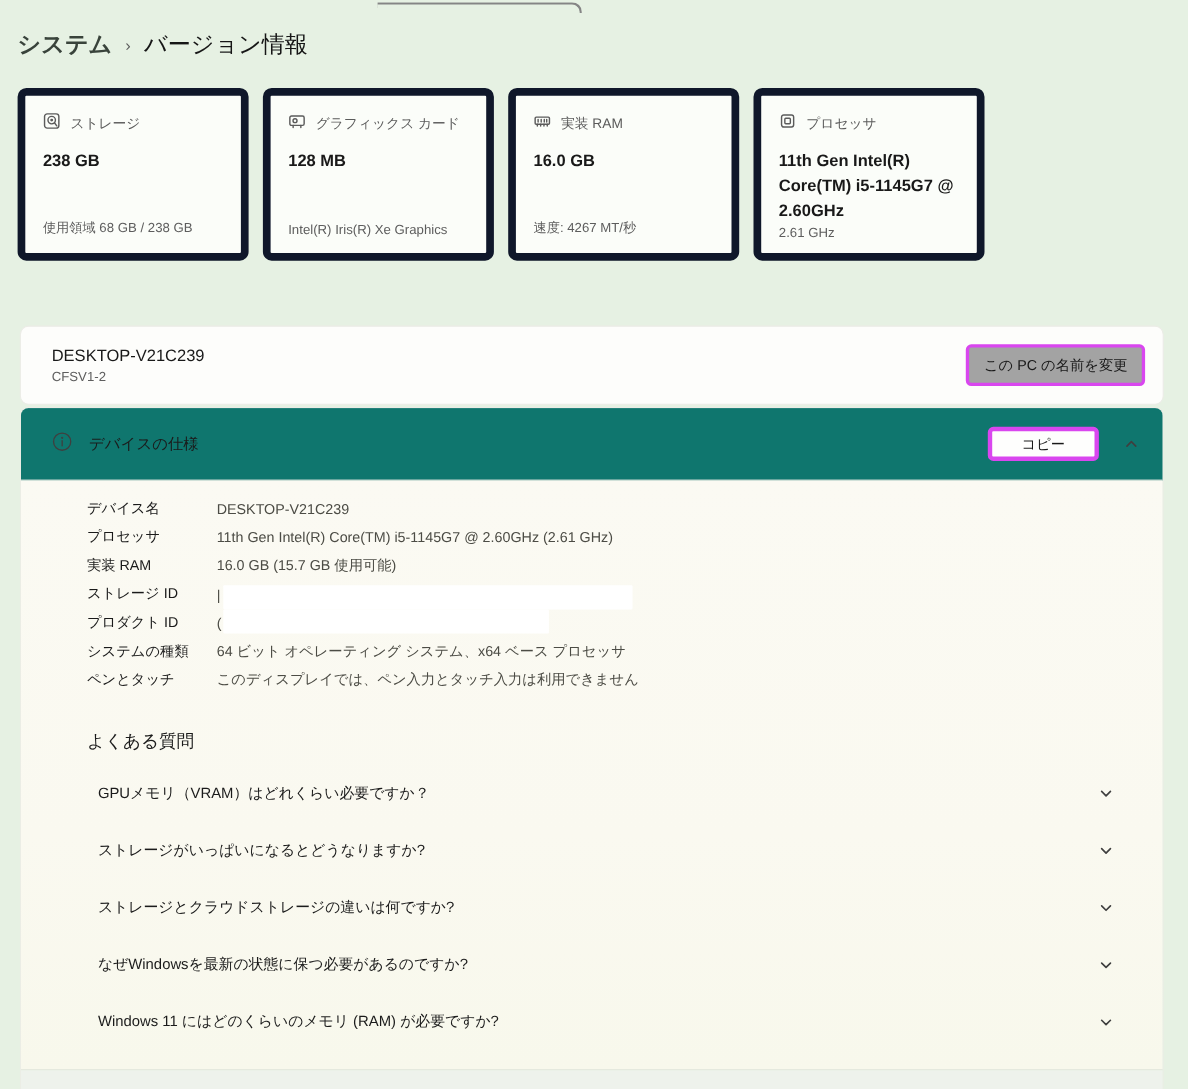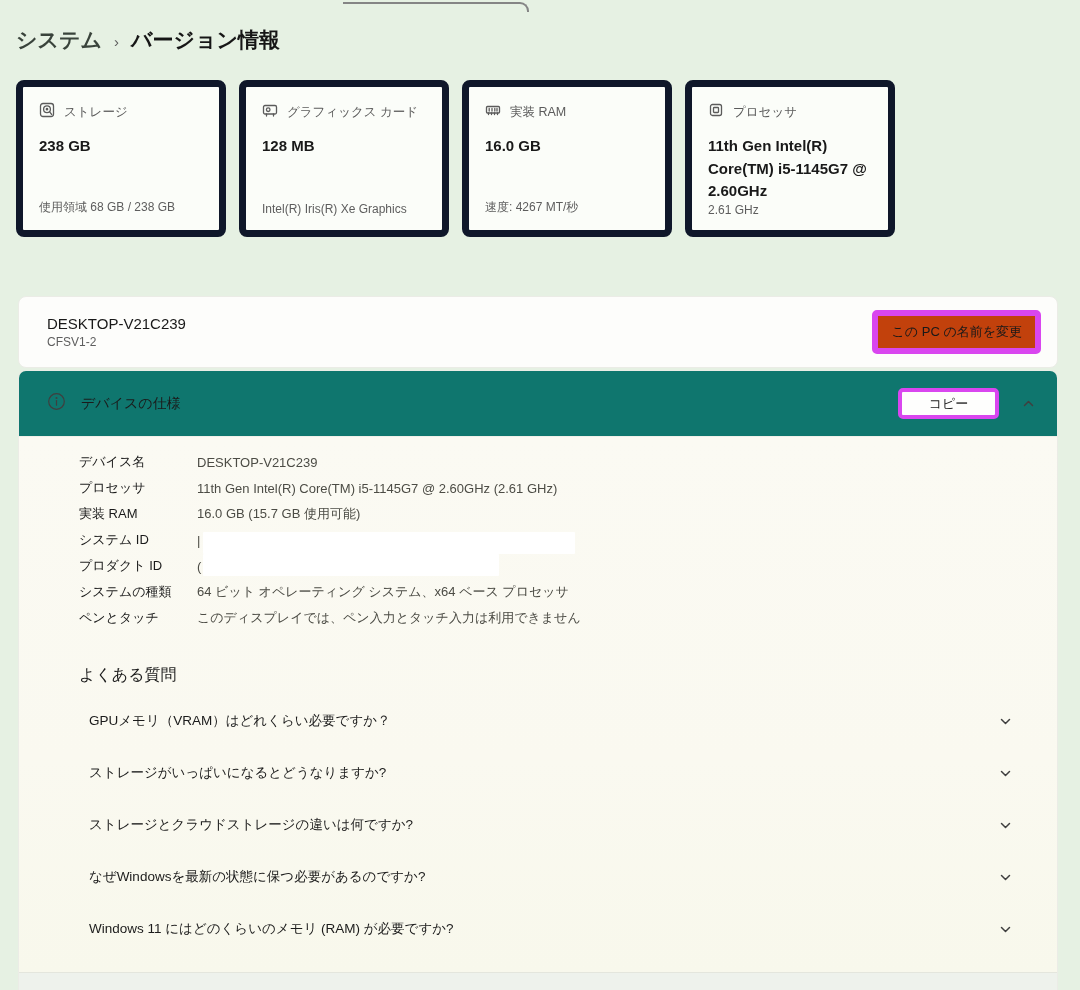--- a/index.html
+++ b/index.html
@@ -17,21 +17,21 @@
     border-top:2px solid #858585; border-right:2px solid #858585;
     border-top-right-radius:9px;
   }
   
   .breadcrumb {
     position:absolute; left:16px; top:26px;
     display:flex; align-items:center; gap:12px;
   }
   .crumb-parent { font-size:21px; font-weight:700; color:#39433b; }
   .crumb-sep { font-size:15px; color:#5d5d5d; padding-top:2px; }
-  .crumb-current { font-size:21px; font-weight:700; color:#161616; }
+  .crumb-current { font-size:21px; font-weight:400; color:#161616; }
 
   
   .cards-row {
     position:absolute; left:16px; top:80px;
     display:flex; gap:13px;
   }
   .spec-card {
     width:210px; height:157px;
     background:#fbfdf9;
     border:7px solid #0f172a;
@@ -52,21 +52,21 @@
   .device-panel {
     position:absolute; left:18px; top:296px; width:1040px; height:72px;
     background:#fdfdfb; border:1px solid #ebece6; border-radius:8px;
     display:flex; align-items:center;
     padding:0 16px 0 28px;
   }
   .device-name { font-size:15px; font-weight:500; color:#191919; }
   .device-sub { font-size:12px; color:#5e5e5e; margin-top:3px; }
   .rename-btn {
     margin-left:auto;
-    background:#c2410c; border:6px solid #d946ef; border-radius:5px;
+    background:#a3a3a3; border:3px solid #d946ef; border-radius:5px;
     padding:7px 13px; font-size:13px; color:#191919;
     font-family:"Liberation Sans", sans-serif;
     cursor:pointer;
   }
 
   
   .expander {
     position:absolute; left:18px; top:370px; width:1040px; height:620px;
     border:1px solid #ebece6; border-bottom:none;
     border-radius:8px 8px 0 0;
@@ -230,21 +230,21 @@
       </div>
       <div class="spec-row">
         <span class="spec-row-label">プロセッサ</span>
         <span class="spec-row-value">11th Gen Intel(R) Core(TM) i5-1145G7 @ 2.60GHz (2.61 GHz)</span>
       </div>
       <div class="spec-row">
         <span class="spec-row-label">実装 RAM</span>
         <span class="spec-row-value">16.0 GB (15.7 GB 使用可能)</span>
       </div>
       <div class="spec-row">
-        <span class="spec-row-label">システム ID</span>
+        <span class="spec-row-label">ストレージ ID</span>
         <span class="spec-row-value">|</span>
       </div>
       <div class="spec-row">
         <span class="spec-row-label">プロダクト ID</span>
         <span class="spec-row-value">(</span>
       </div>
       <div class="spec-row">
         <span class="spec-row-label">システムの種類</span>
         <span class="spec-row-value">64 ビット オペレーティング システム、x64 ベース プロセッサ</span>
       </div>

